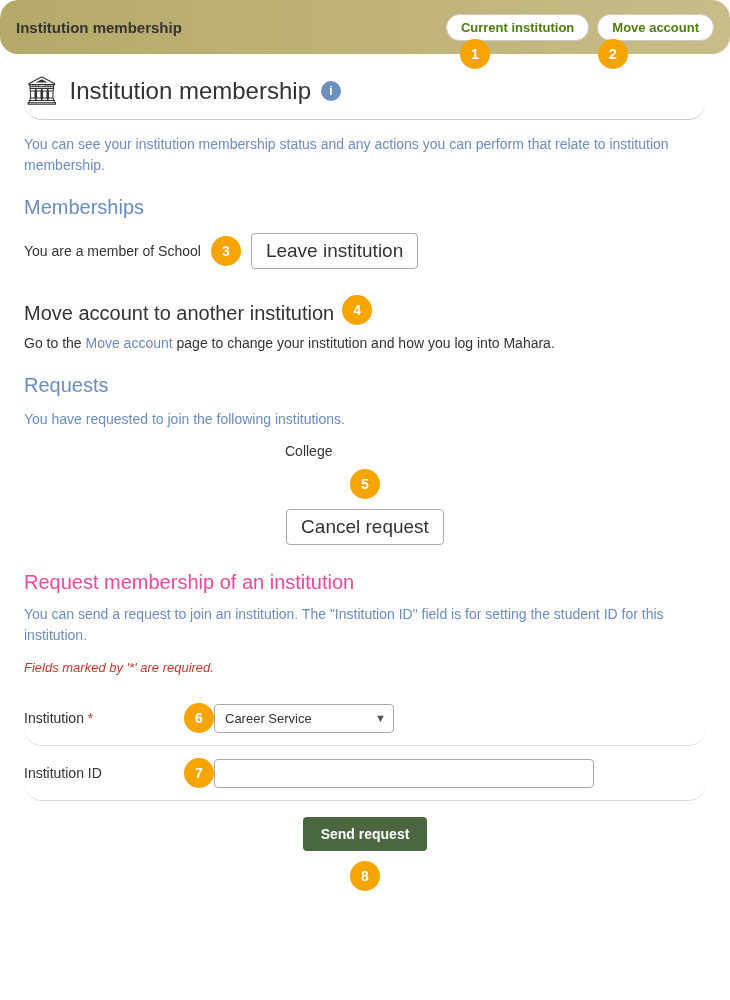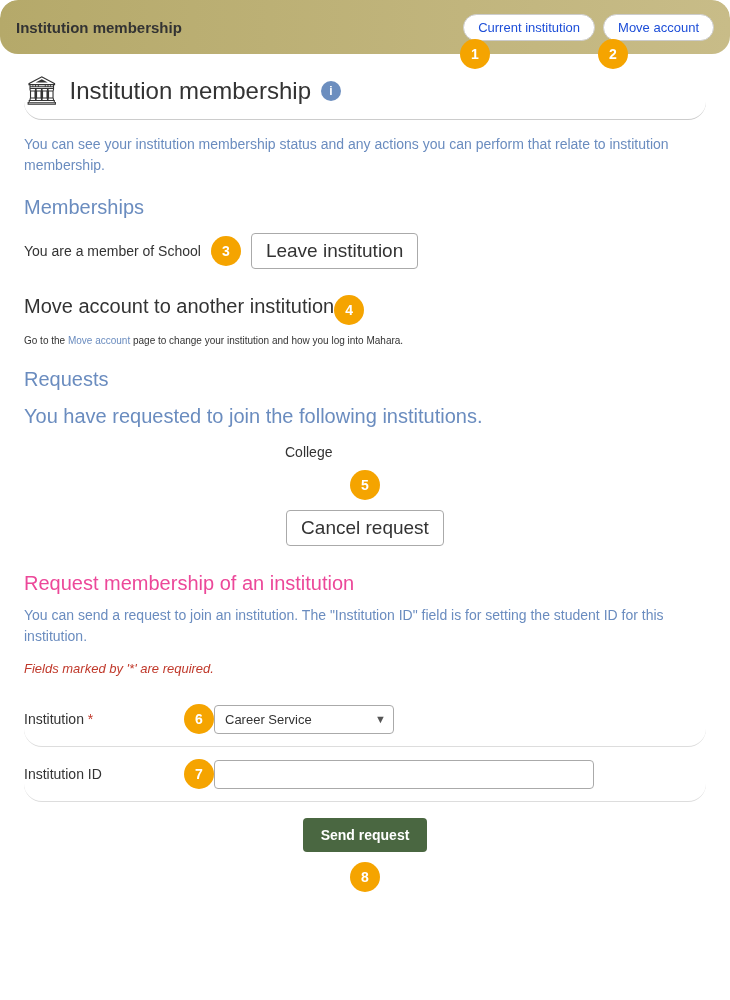--- a/index.html
+++ b/index.html
@@ -31,22 +31,23 @@
       gap: 8px;
       align-items: center;
     }
     .top-nav-btn {
       background: #fff;
       border: 1px solid #ccc;
       border-radius: 14px;
       padding: 5px 14px;
       font-size: 13px;
       cursor: pointer;
-      color: #1d4ed8;
-      position: relative;
+      color: #4d7c0f;
+      position: relative;
+      font-weight: bold;
     }
 
     
     .badge {
       display: inline-flex;
       align-items: center;
       justify-content: center;
       width: 30px;
       height: 30px;
       border-radius: 50%;
@@ -134,46 +135,46 @@
       cursor: pointer;
       color: #333;
     }
 
     
     .move-account-section {
       margin-bottom: 20px;
     }
     .move-heading-row {
       display: flex;
-      align-items: flex-start;
-      gap: 0;
+      align-items: flex-end;
+      gap: 8px;
       margin-bottom: 8px;
       position: relative;
     }
     .move-heading {
       font-size: 20px;
       font-weight: normal;
       color: #333;
     }
     .move-desc {
-      font-size: 10px;
+      font-size: 14px;
       color: #333;
       line-height: 1.5;
       margin-bottom: 16px;
     }
     .move-link {
       color: #6a8cbf;
       text-decoration: none;
     }
 
     
     .requests-section { margin-bottom: 20px; }
     .requests-note {
       color: #6a8cbf;
-      font-size: 20px;
+      font-size: 14px;
       margin-bottom: 16px;
     }
     .request-row {
       display: flex;
       align-items: center;
       gap: 10px;
       padding-bottom: 6px;
       position: relative;
       flex-direction: column;
     }

